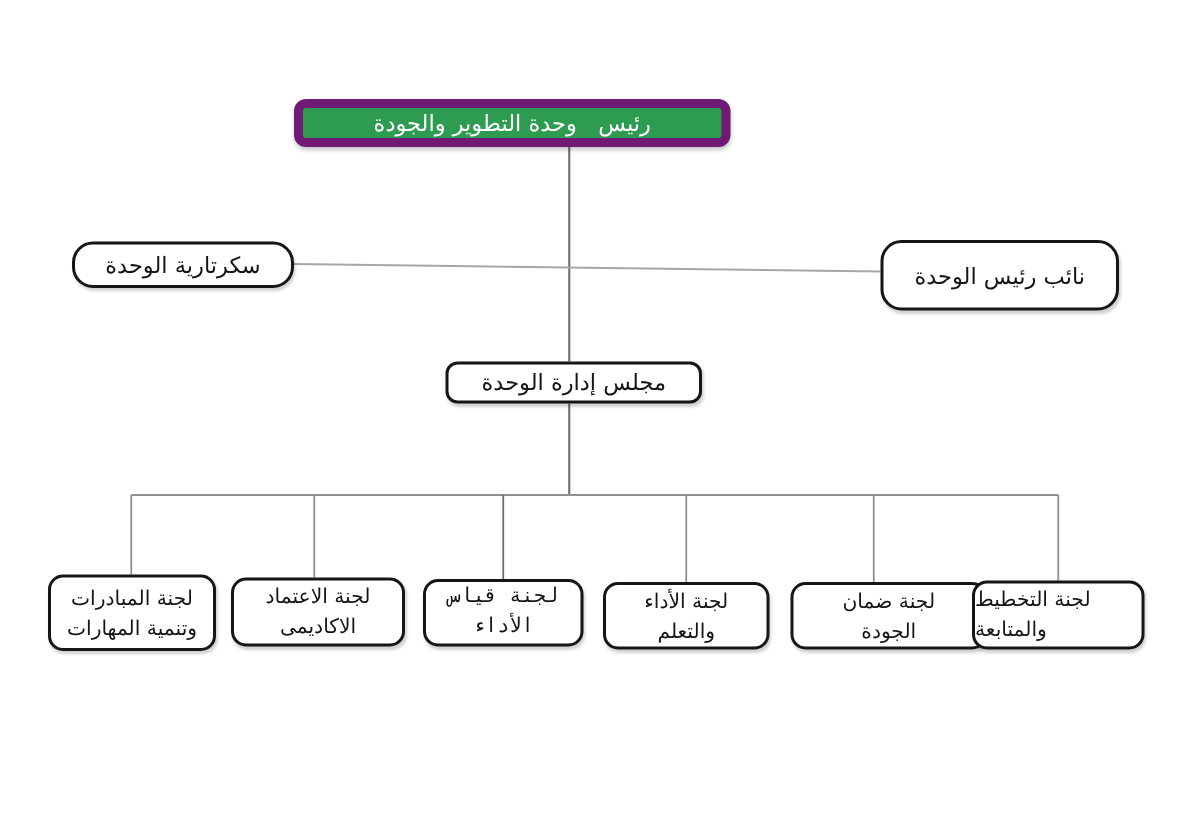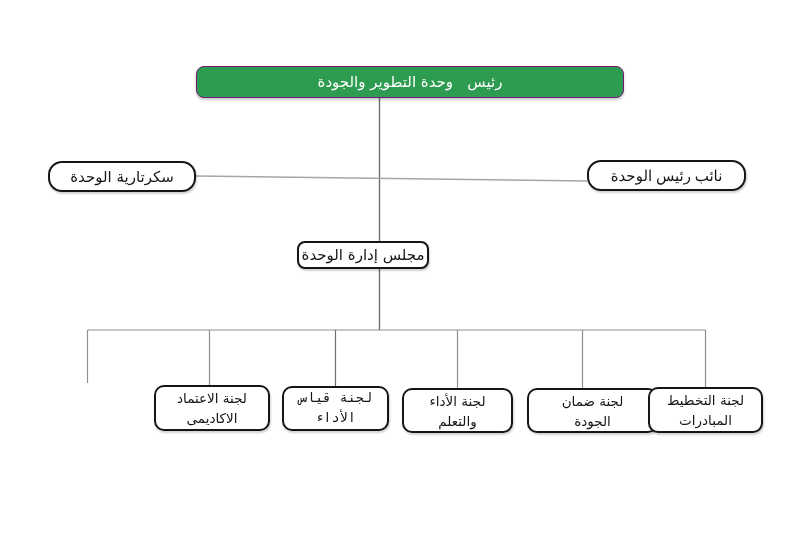--- a/index.html
+++ b/index.html
@@ -32,44 +32,44 @@
     flex-direction: column;
     align-items: center;
     justify-content: center;
     direction: rtl;
     text-align: center;
     color: #151515;
     box-shadow: 1px 2px 2px rgba(0,0,0,0.18);
   }
   .node .lbl { display: block; white-space: nowrap; }
   .root {
-    left: 196px; top: 66px; width: 428px; height: 32px;
+    left: 196px; top: 66px; width: 291px; height: 32px;
     background: #2d9b50;
-    border: 1px solid #701a75;
+    border: 6px solid #701a75;
     border-radius: 8px;
     color: #ffffff;
     font-size: 15px;
     box-shadow: 0 2px 3px rgba(0,0,0,0.22);
     white-space: pre;
   }
   .single { font-size: 15px; }
   .secretariat { left: 48px;  top: 161px; width: 148px; height: 31px; }
-  .deputy      { left: 587px; top: 160px; width: 159px; height: 31px; font-family: Liberation Serif, serif; }
-  .board       { left: 297px; top: 241px; width: 132px; height: 28px; border-radius: 8px; }
+  .deputy      { left: 587px; top: 160px; width: 159px; height: 47px; }
+  .board       { left: 297px; top: 241px; width: 171px; height: 28px; border-radius: 8px; }
   .committee {
     font-size: 13.5px;
     line-height: 20px;
     border-radius: 10px;
   }
   .c0 { left: 32px;  top: 383px; width: 112px; height: 51px; }
   .c1 { left: 154px; top: 385px; width: 116px; height: 46px; }
   .c2 { left: 282px; top: 386px; width: 107px; height: 45px; font-family: Liberation Mono, monospace; }
   .c3 { left: 402px; top: 388px; width: 111px; height: 45px; }
   .c4 { left: 527px; top: 388px; width: 131px; height: 45px; }
-  .c5 { left: 648px; top: 387px; width: 115px; height: 46px; }
+  .c5 { left: 648px; top: 387px; width: 115px; height: 46px; align-items: flex-end; }
 </style>
 </head>
 <body>
 
 <div class="canvas">
 
   <svg class="lines" viewBox="0 0 800 551" xmlns="http://www.w3.org/2000/svg">
 
     <line x1="379.5" y1="98" x2="379.5" y2="241" stroke="#6e6e6e" stroke-width="1.4"></line>
 
@@ -96,20 +96,24 @@
   </div>
 
   <div class="node single deputy">
     <span class="lbl">نائب رئيس الوحدة</span>
   </div>
 
   <div class="node single board">
     <span class="lbl">مجلس إدارة الوحدة</span>
   </div>
 
+  <div class="node committee c0">
+    <span class="lbl">لجنة المبادرات</span>
+    <span class="lbl">وتنمية المهارات</span>
+  </div>
 
   <div class="node committee c1">
     <span class="lbl">لجنة الاعتماد</span>
     <span class="lbl">الاكاديمى</span>
   </div>
 
   <div class="node committee c2">
     <span class="lbl">لجنة قياس</span>
     <span class="lbl">الأداء</span>
   </div>
@@ -119,16 +123,16 @@
     <span class="lbl">والتعلم</span>
   </div>
 
   <div class="node committee c4">
     <span class="lbl">لجنة ضمان</span>
     <span class="lbl">الجودة</span>
   </div>
 
   <div class="node committee c5">
     <span class="lbl">لجنة التخطيط</span>
-    <span class="lbl">المبادرات</span>
+    <span class="lbl">والمتابعة</span>
   </div>
 
 </div>
 
 </body></html>

